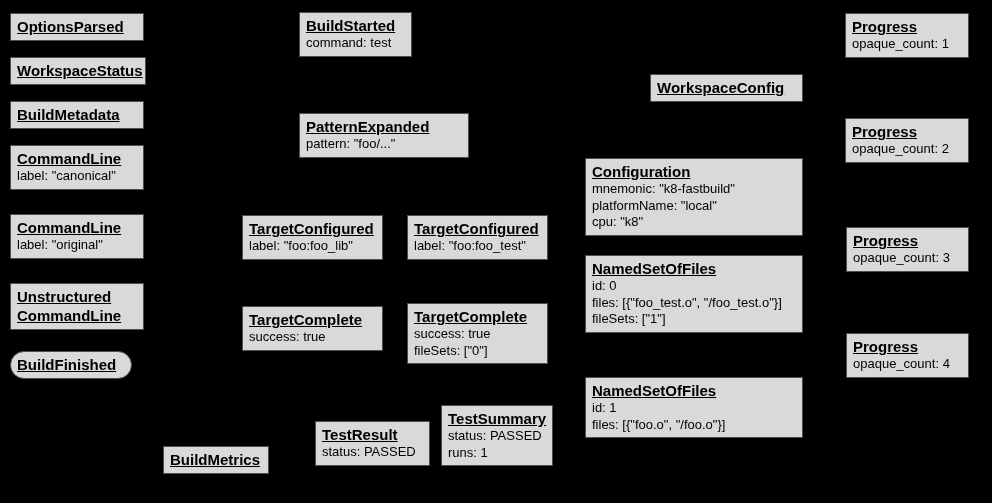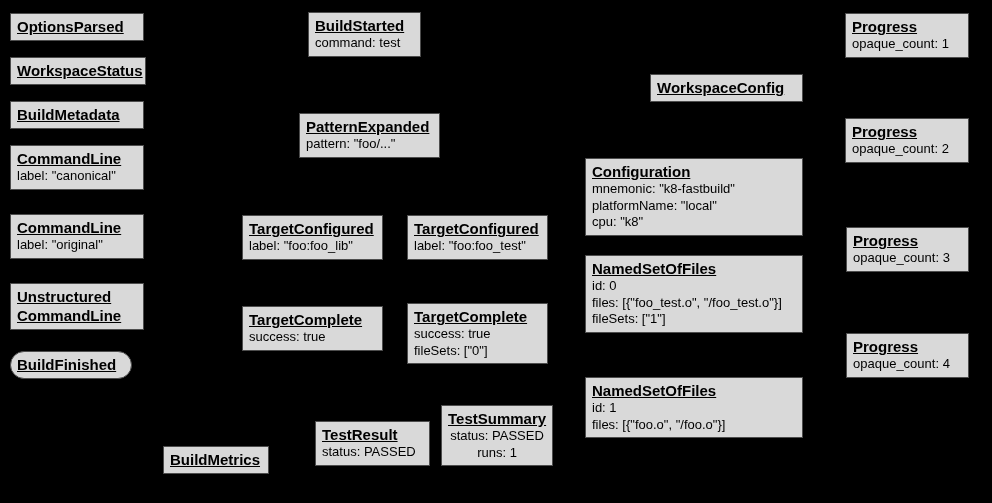--- a/index.html
+++ b/index.html
@@ -66,26 +66,26 @@
 
   <div class="box" style="left:10px; top:351px; width:122px;border-radius:18px;">
     <div class="title">BuildFinished</div>
   </div>
 
 
   <div class="box" style="left:163px; top:446px; width:106px;">
     <div class="title">BuildMetrics</div>
   </div>
 
-  <div class="box" style="left:308px; top:12px; width:113px;">
+  <div class="box" style="left:299px; top:12px; width:113px;">
     <div class="title">BuildStarted</div>
     <div class="line">command: test</div>
   </div>
 
-  <div class="box" style="left:299px; top:113px; width:141px;">
+  <div class="box" style="left:299px; top:113px; width:170px;">
     <div class="title">PatternExpanded</div>
     <div class="line">pattern: "foo/..."</div>
   </div>
 
   <div class="box" style="left:242px; top:215px; width:141px;">
     <div class="title">TargetConfigured</div>
     <div class="line">label: "foo:foo_lib"</div>
   </div>
 
   <div class="box" style="left:407px; top:215px; width:141px;">
@@ -102,21 +102,21 @@
     <div class="title">TargetComplete</div>
     <div class="line">success: true</div>
     <div class="line">fileSets: ["0"]</div>
   </div>
 
   <div class="box" style="left:315px; top:421px; width:115px;">
     <div class="title">TestResult</div>
     <div class="line">status: PASSED</div>
   </div>
 
-  <div class="box" style="left:441px; top:405px; width:112px;text-align:center;">
+  <div class="box" style="left:441px; top:405px; width:112px;">
     <div class="title">TestSummary</div>
     <div class="line">status: PASSED</div>
     <div class="line">runs: 1</div>
   </div>
 
   <div class="box" style="left:650px; top:74px; width:153px;">
     <div class="title">WorkspaceConfig</div>
   </div>
 
   <div class="box" style="left:585px; top:158px; width:218px;">

